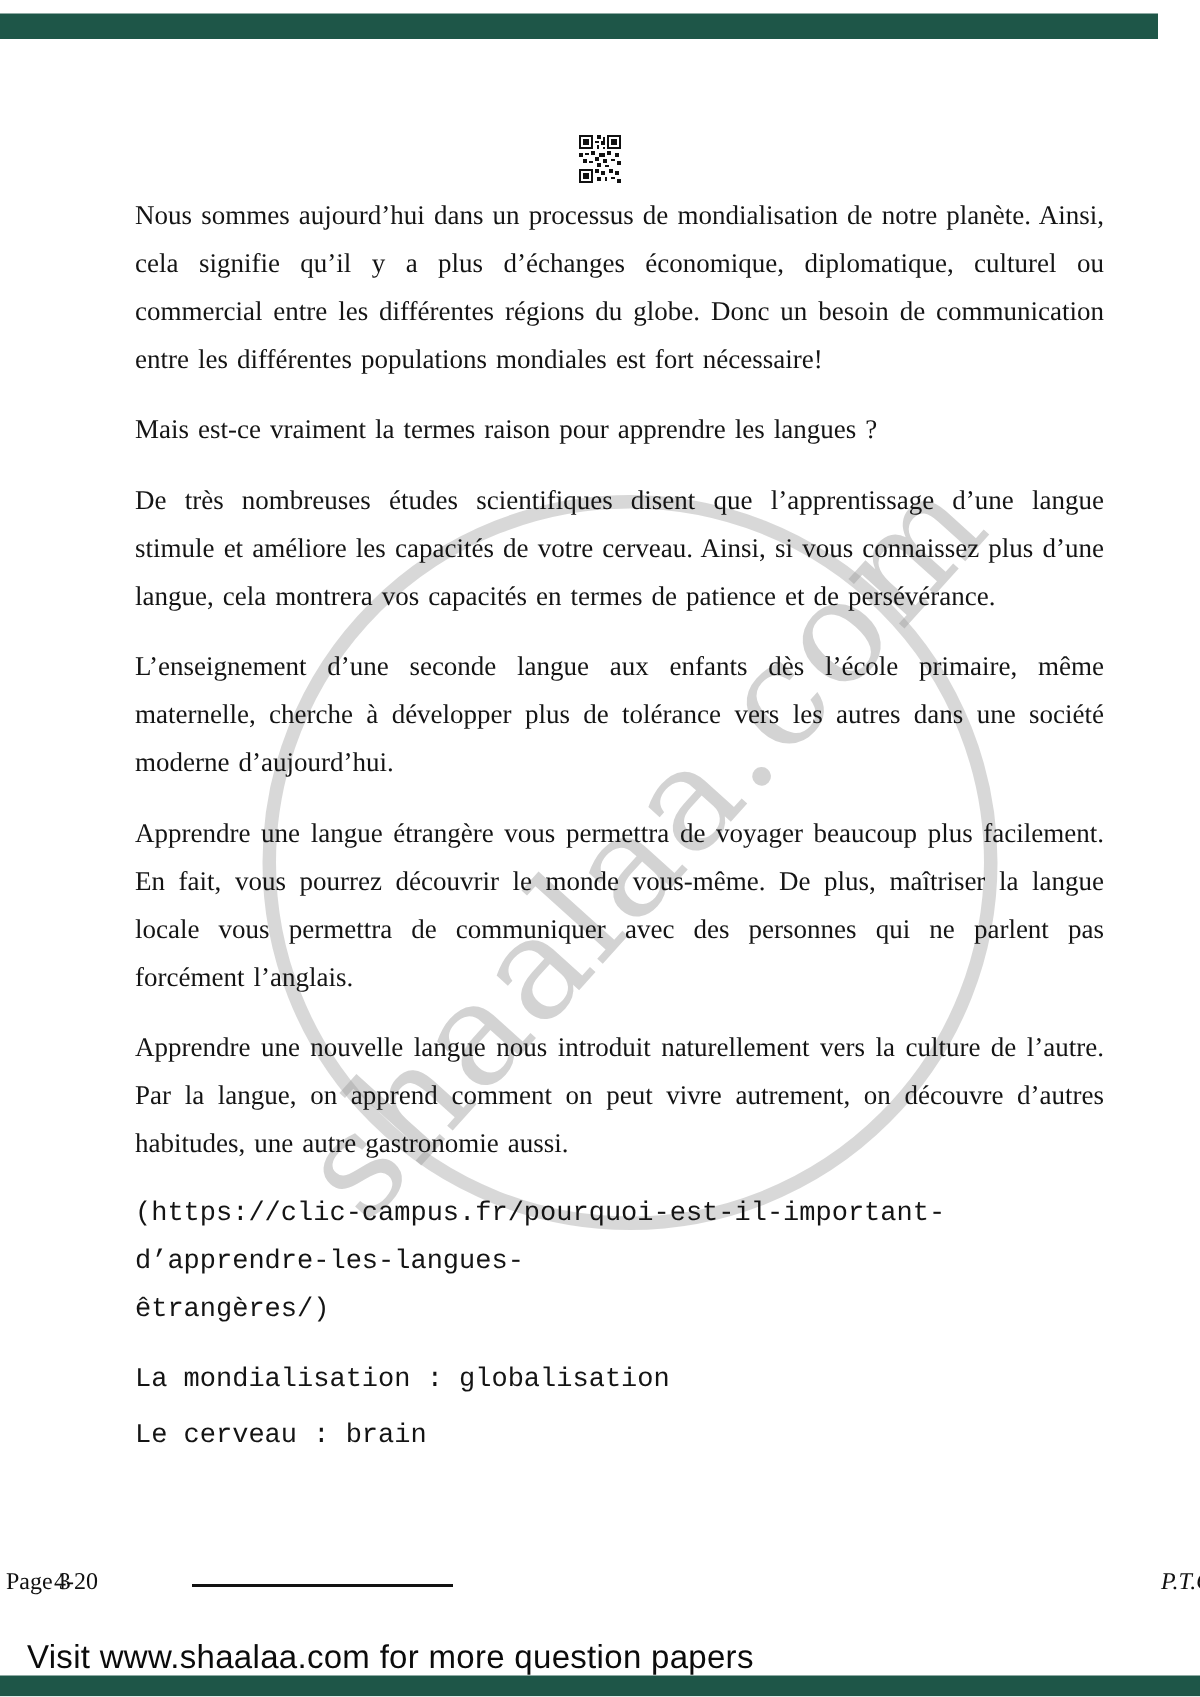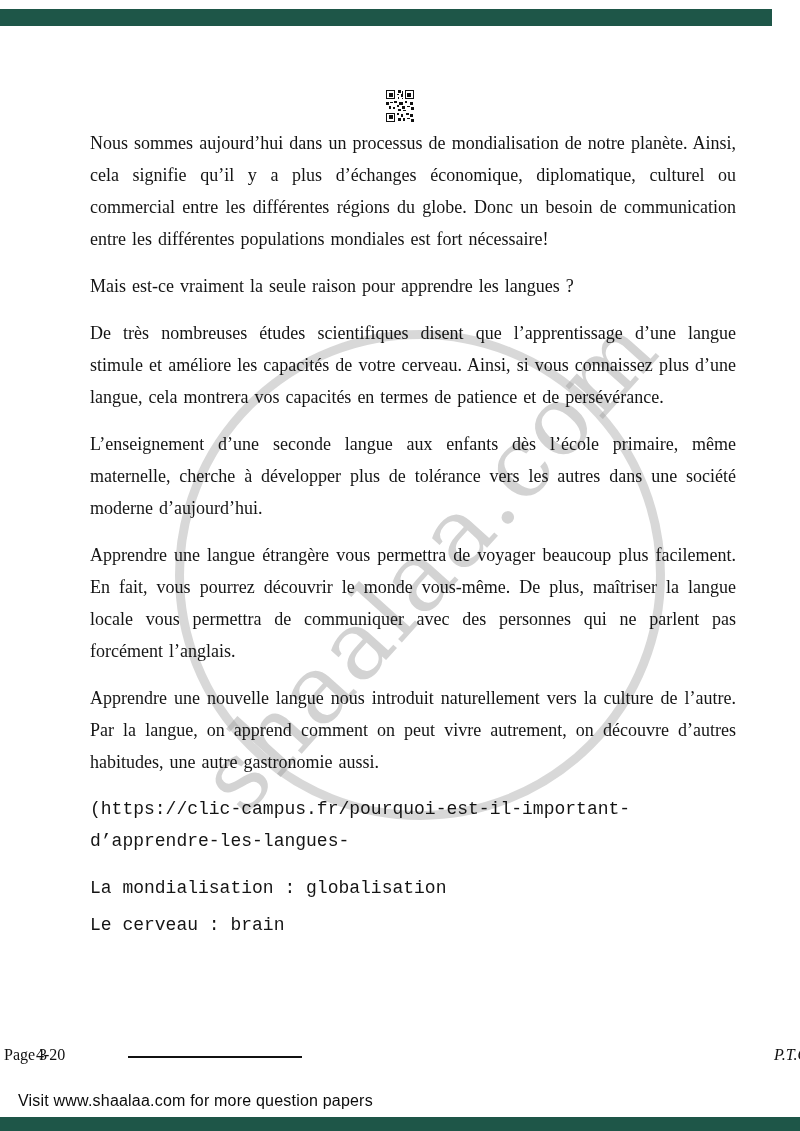--- a/index.html
+++ b/index.html
@@ -51,21 +51,21 @@
     font-size:16px;color:#111;padding-left:48px;
   }
   .paper-code{position:absolute;left:36px;top:0;}
   .footer-rule{position:absolute;left:128px;top:10px;width:174px;height:2px;background:#111;}
   .page-number{position:absolute;left:4px;width:800px;top:0;}
   .pto{position:absolute;right:35px;top:0;font-style:italic;}
   
   .banner{
     position:absolute;left:18px;top:1092px;z-index:1;
     font-family:"Liberation Sans","DejaVu Sans",sans-serif;
-    font-size:16px;color:#0b0b0b;letter-spacing:0.2px;
+    font-size:22px;color:#0b0b0b;letter-spacing:0.2px;
   }
 </style>
 </head>
 <body>
 
 <div class="page">
 
   <div class="bar bar-top"></div>
 
   <div class="qr">
@@ -115,27 +115,28 @@
           <rect x="19" y="22" width="2" height="2"></rect>
       </g>
     </svg>
   </div>
 
   <div class="wm-circle"></div>
   <div class="wm-text">shaalaa.com</div>
 
   <main class="content">
     <p class="para">Nous sommes aujourd’hui dans un processus de mondialisation de notre planète. Ainsi, cela signifie qu’il y a plus d’échanges économique, diplomatique, culturel ou commercial entre les différentes régions du globe. Donc un besoin de communication entre les différentes populations mondiales est fort nécessaire!</p>
-    <p class="para">Mais est-ce vraiment la seule raison pour apprendre les langues ?</p>
+    <p class="para">Mais est-ce vraiment la termes raison pour apprendre les langues ?</p>
     <p class="para">De très nombreuses études scientifiques disent que l’apprentissage d’une langue stimule et améliore les capacités de votre cerveau. Ainsi, si vous connaissez plus d’une langue, cela montrera vos capacités en termes de patience et de persévérance.</p>
     <p class="para">L’enseignement d’une seconde langue aux enfants dès l’école primaire, même maternelle, cherche à développer plus de tolérance vers les autres dans une société moderne d’aujourd’hui.</p>
     <p class="para">Apprendre une langue étrangère vous permettra de voyager beaucoup plus facilement. En fait, vous pourrez découvrir le monde vous-même. De plus, maîtriser la langue locale vous permettra de communiquer avec des personnes qui ne parlent pas forcément l’anglais.</p>
     <p class="para">Apprendre une nouvelle langue nous introduit naturellement vers la culture de l’autre. Par la langue, on apprend comment on peut vivre autrement, on découvre d’autres habitudes, une autre gastronomie aussi.</p>
     <p class="source">
       <span class="line">(https://clic-campus.fr/pourquoi-est-il-important-d’apprendre-les-langues-</span>
+      <span class="line">êtrangères/)</span>
     </p>
     <p class="lex">La mondialisation : globalisation</p>
     <p class="lex">Le cerveau : brain</p>
   </main>
 
   <div class="footer">
     <span class="paper-code">4-20</span>
     <span class="footer-rule"></span>
     <span class="page-number">Page 3</span>
     <span class="pto">P.T.O.</span>

